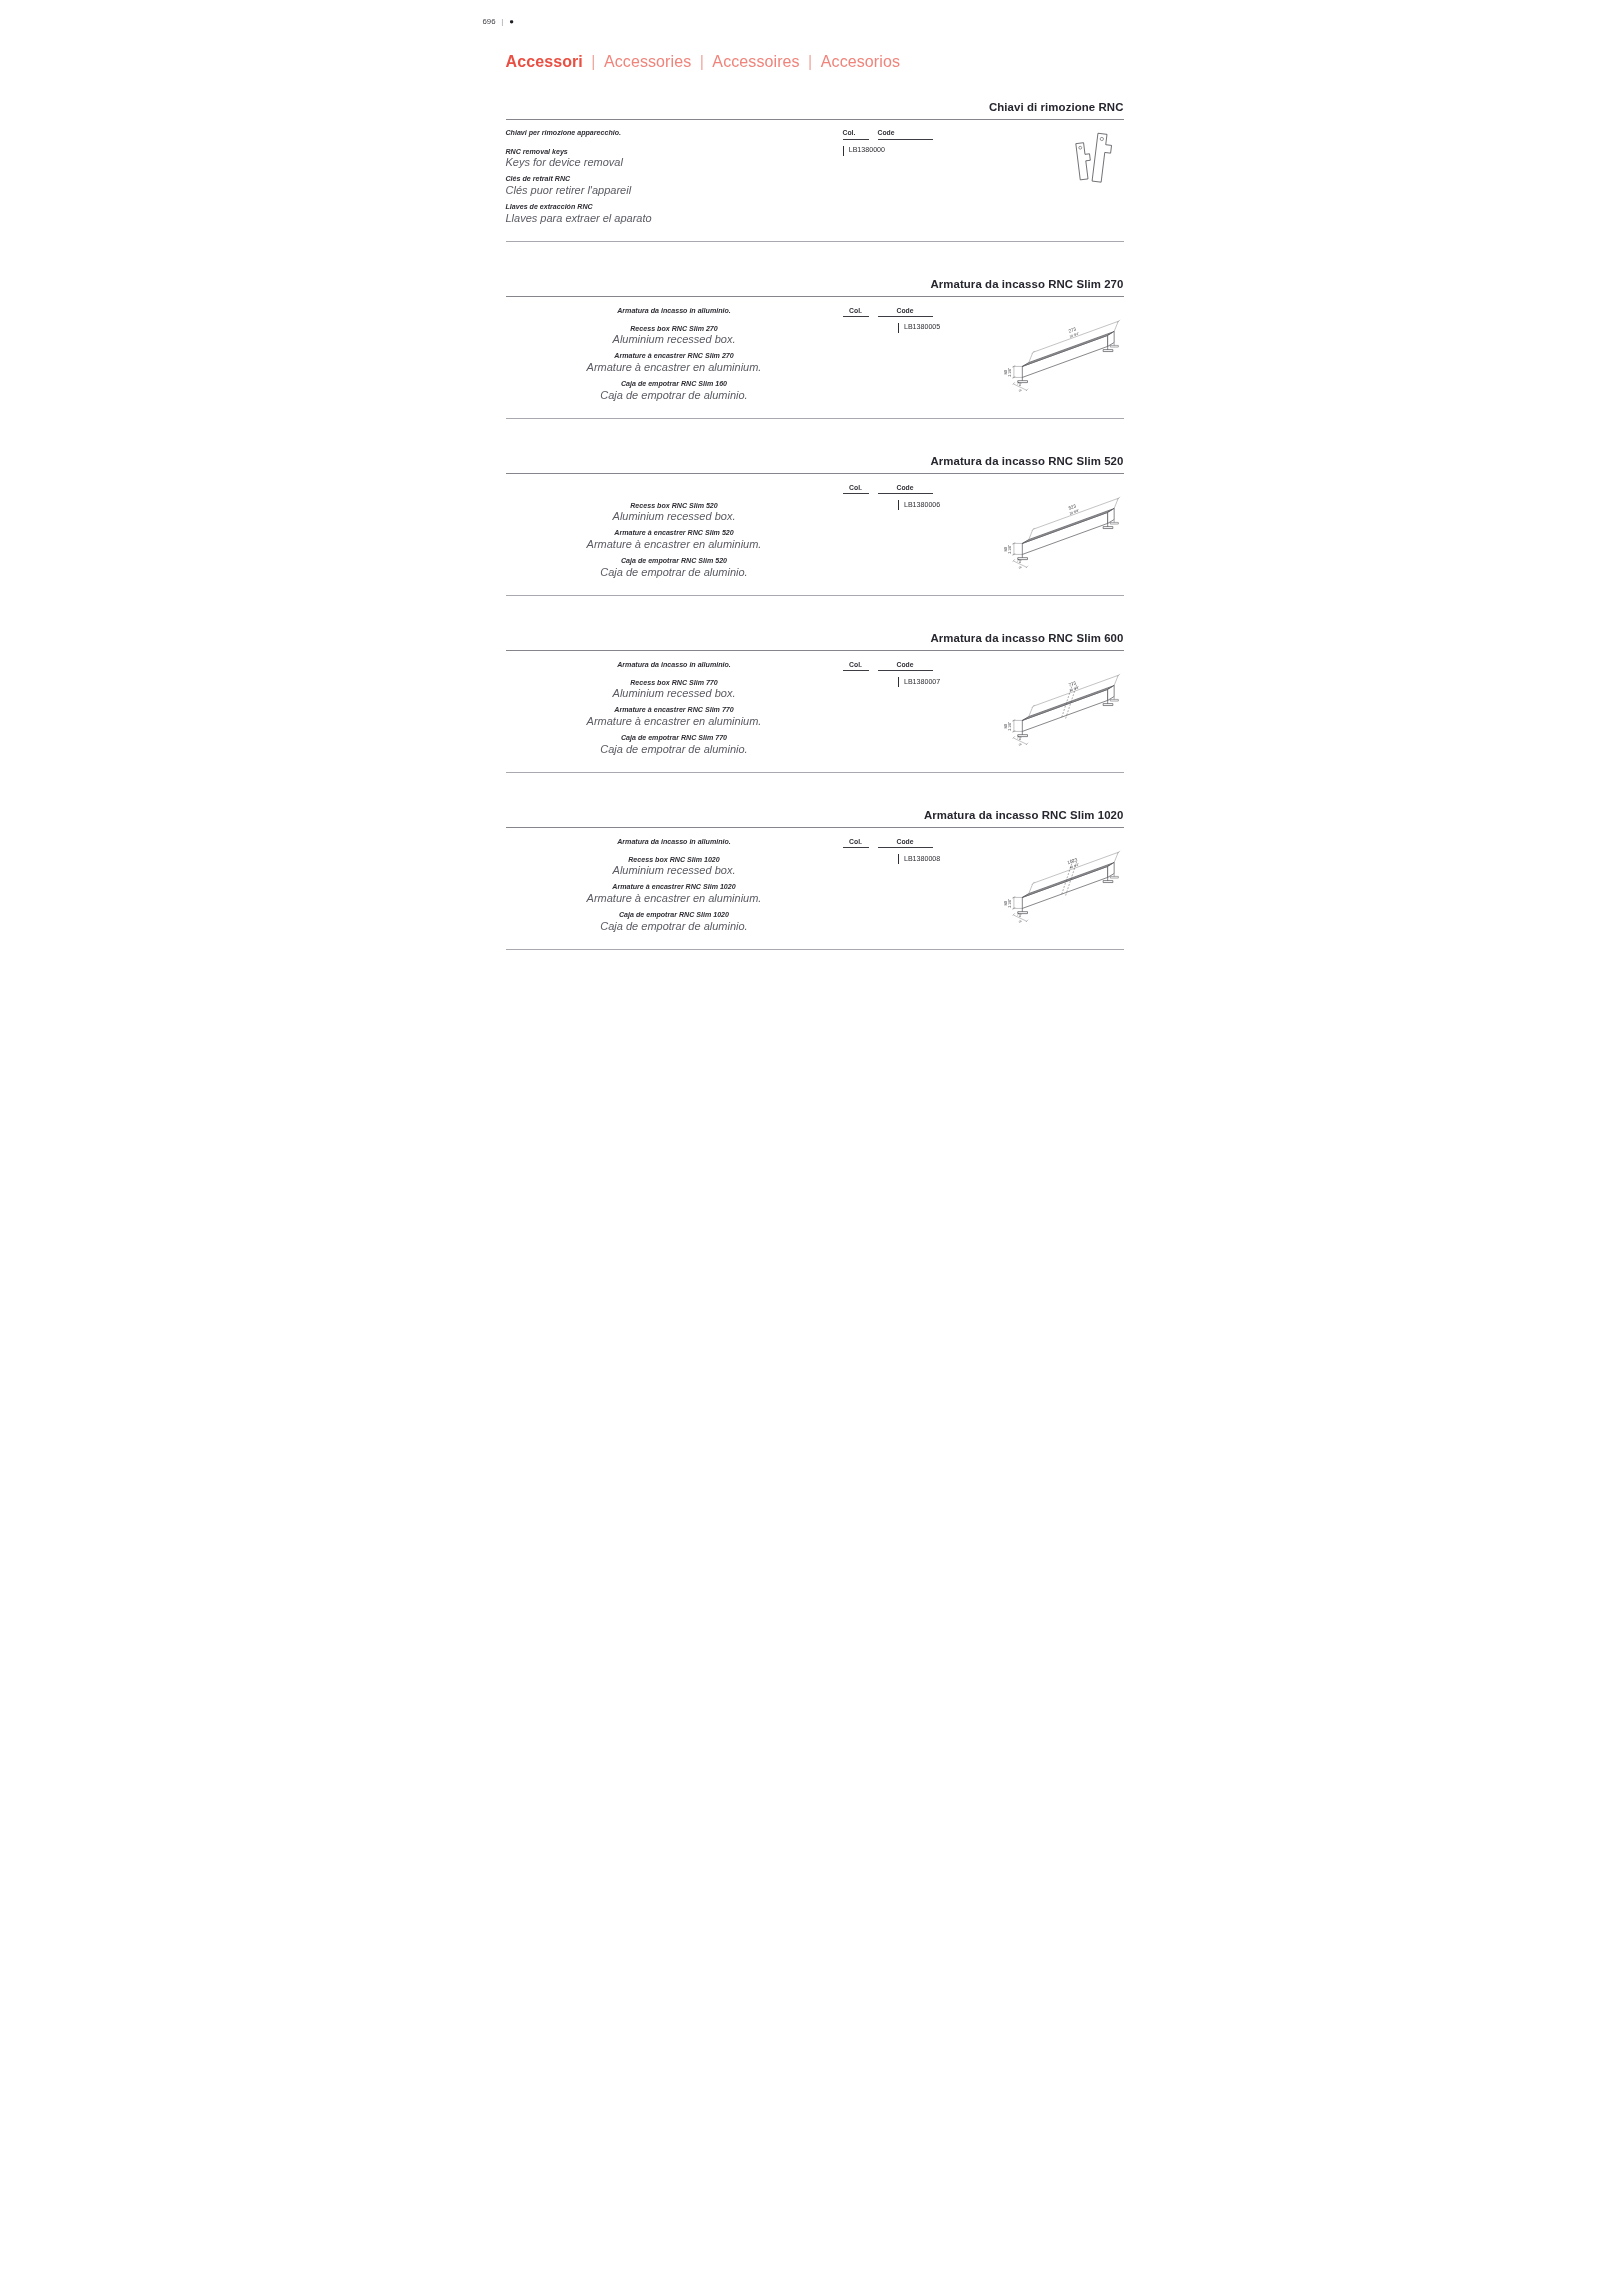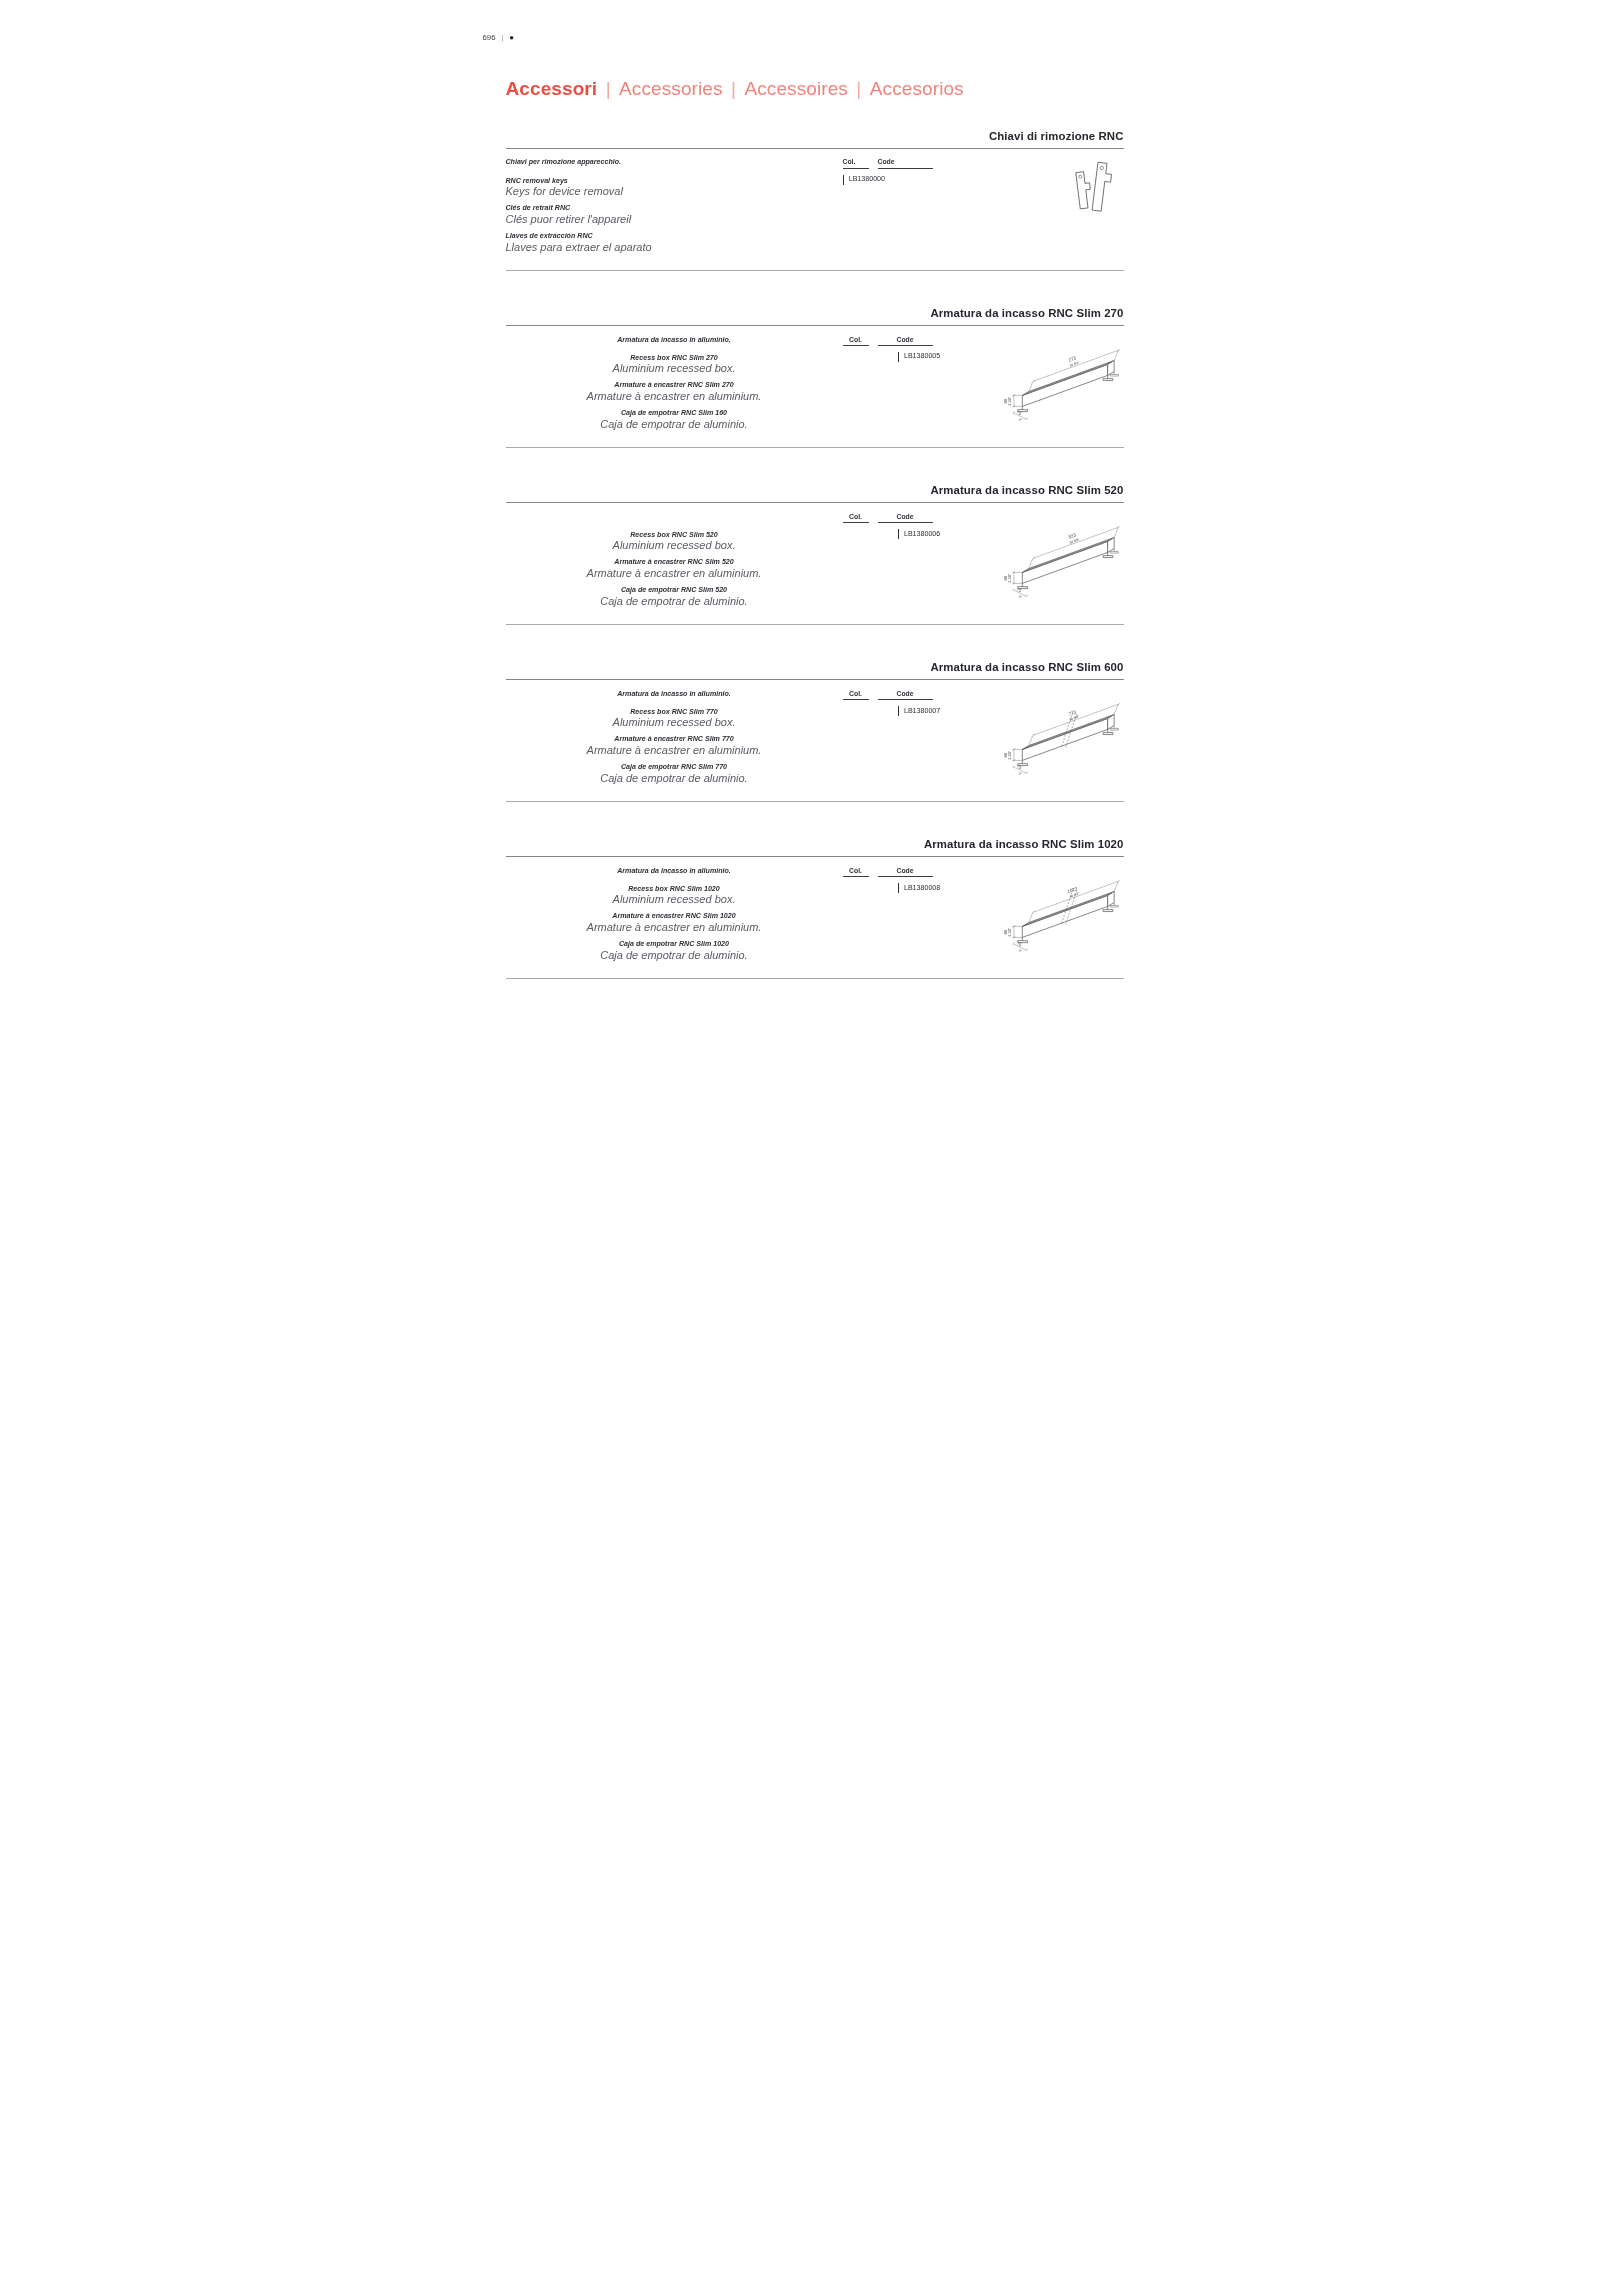--- a/index.html
+++ b/index.html
@@ -1,24 +1,24 @@
 <!DOCTYPE html>
 <html style="font-size:10.4px"><head>
 <meta charset="utf-8">
 <style>
   * { box-sizing: border-box; margin: 0; padding: 0; }
   html, body { background: #ffffff; }
   body { font-family: "Liberation Sans", sans-serif; color: #2e2e35; }
-  .page { width: 715px; min-height: 1011px; margin: 16px auto; background: #fff; position: relative; padding: 35px 45px 45px 52px; }
+  .page { width: 715px; min-height: 1011px; margin: 0 auto; background: #fff; position: relative; padding: 26px 45px 45px 52px; }
 
   .pageno { position: absolute; top: 17px; left: 29px; font-size: 7.8px; color: #3f3f46; display: flex; align-items: center; gap: 5.8px; }
   .pageno .bar { color: #9a9aa0; font-weight: 300; }
   .pageno .dot { font-size: 7.8px; color: #1e1e24; }
 
-  .header { margin-top: 27px; font-size: 19px; letter-spacing: 0.1px; display: flex; gap: 8.4px; align-items: baseline; }
+  .header { margin-top: 27px; font-size: 16px; letter-spacing: 0.1px; display: flex; gap: 8.4px; align-items: baseline; }
   .header .it  { color: #e94f43; font-weight: 700; }
   .header .alt { color: #f0837a; font-weight: 400; }
   .header .sep { color: #f0a89f; font-weight: 300; }
 
   .section-title { font-size: 11.4px; font-weight: 700; color: #26262e; margin: 36px 0 5.8px; letter-spacing: 0.1px; text-align: right; }
   .section.first .section-title { margin-top: 30px; }
 
   hr.rule { border: 0; border-top: 0.6px solid #85858b; }
   hr.rule.end { border-top: 0.6px solid #a8a8ae; }
 

